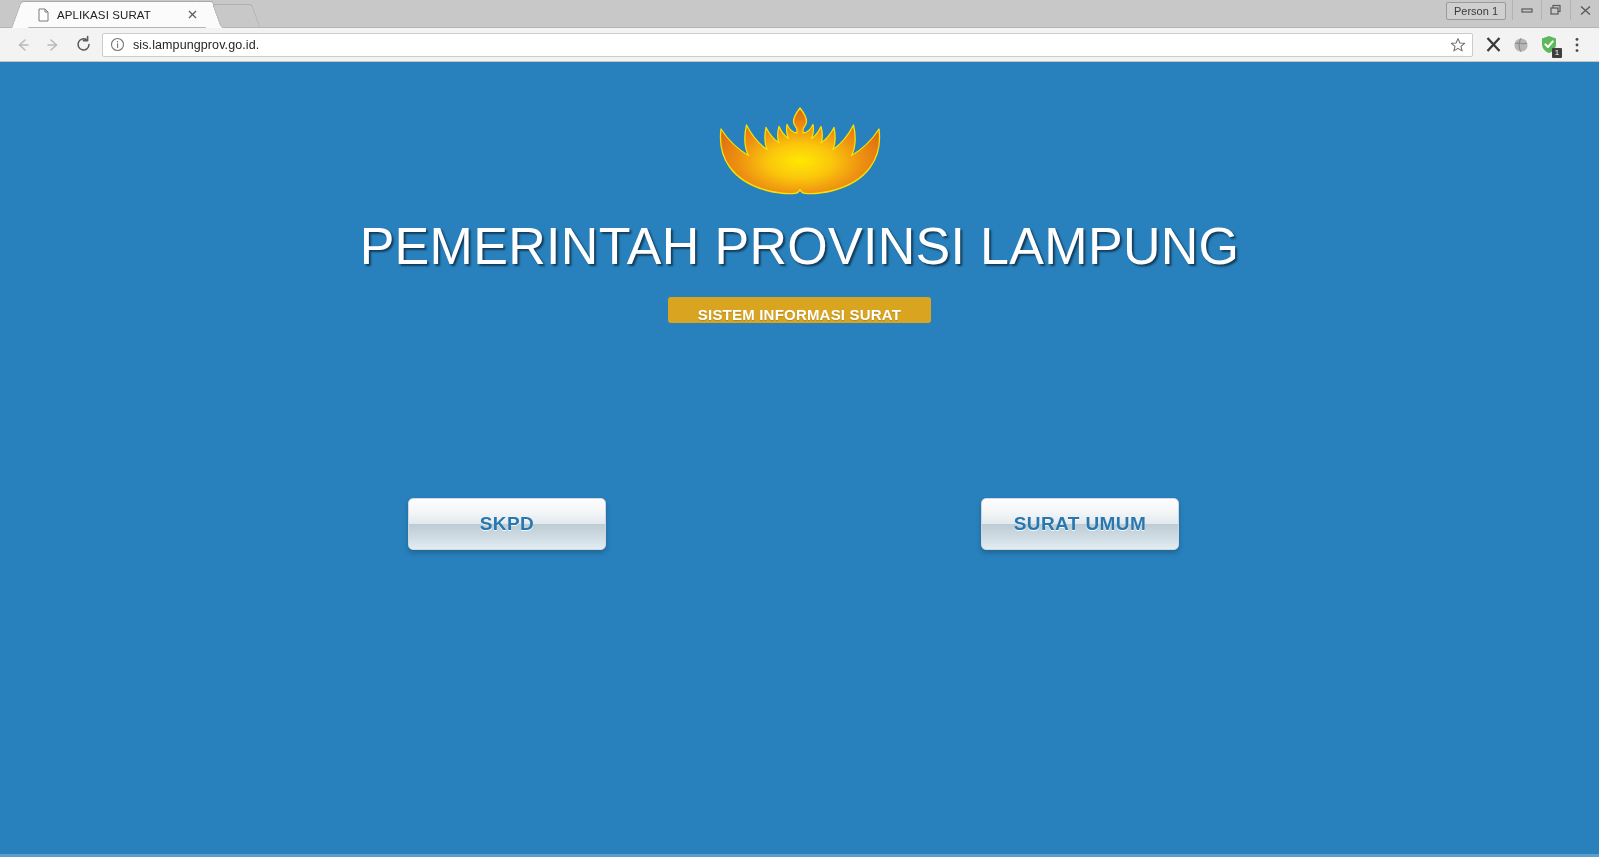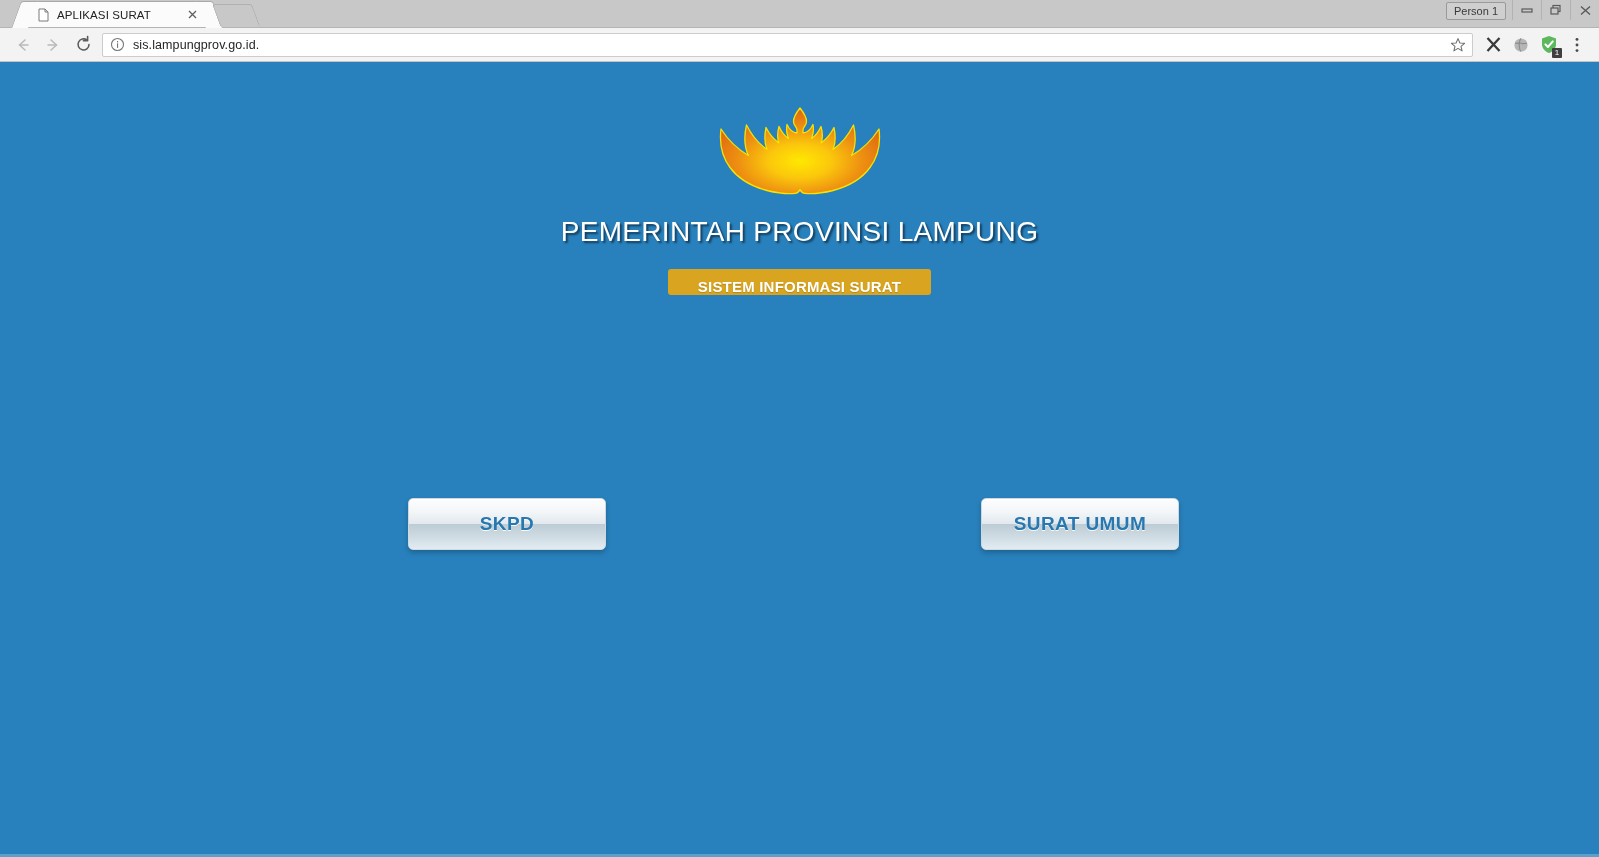--- a/index.html
+++ b/index.html
@@ -243,21 +243,21 @@
 
   .crown {
     width: 196px;
     height: 92px;
     margin: 0 auto;
     display: block;
   }
 
   .site-title {
     margin-top: 18px;
-    font-size: 28px;
+    font-size: 52px;
     font-weight: normal;
     color: #ffffff;
     letter-spacing: .3px;
     text-shadow: 2px 2px 2px rgba(16,48,74,.85);
     font-family: "Liberation Sans", sans-serif;
   }
 
   .subtitle-btn {
     display: inline-block;
     margin-top: 21px;

